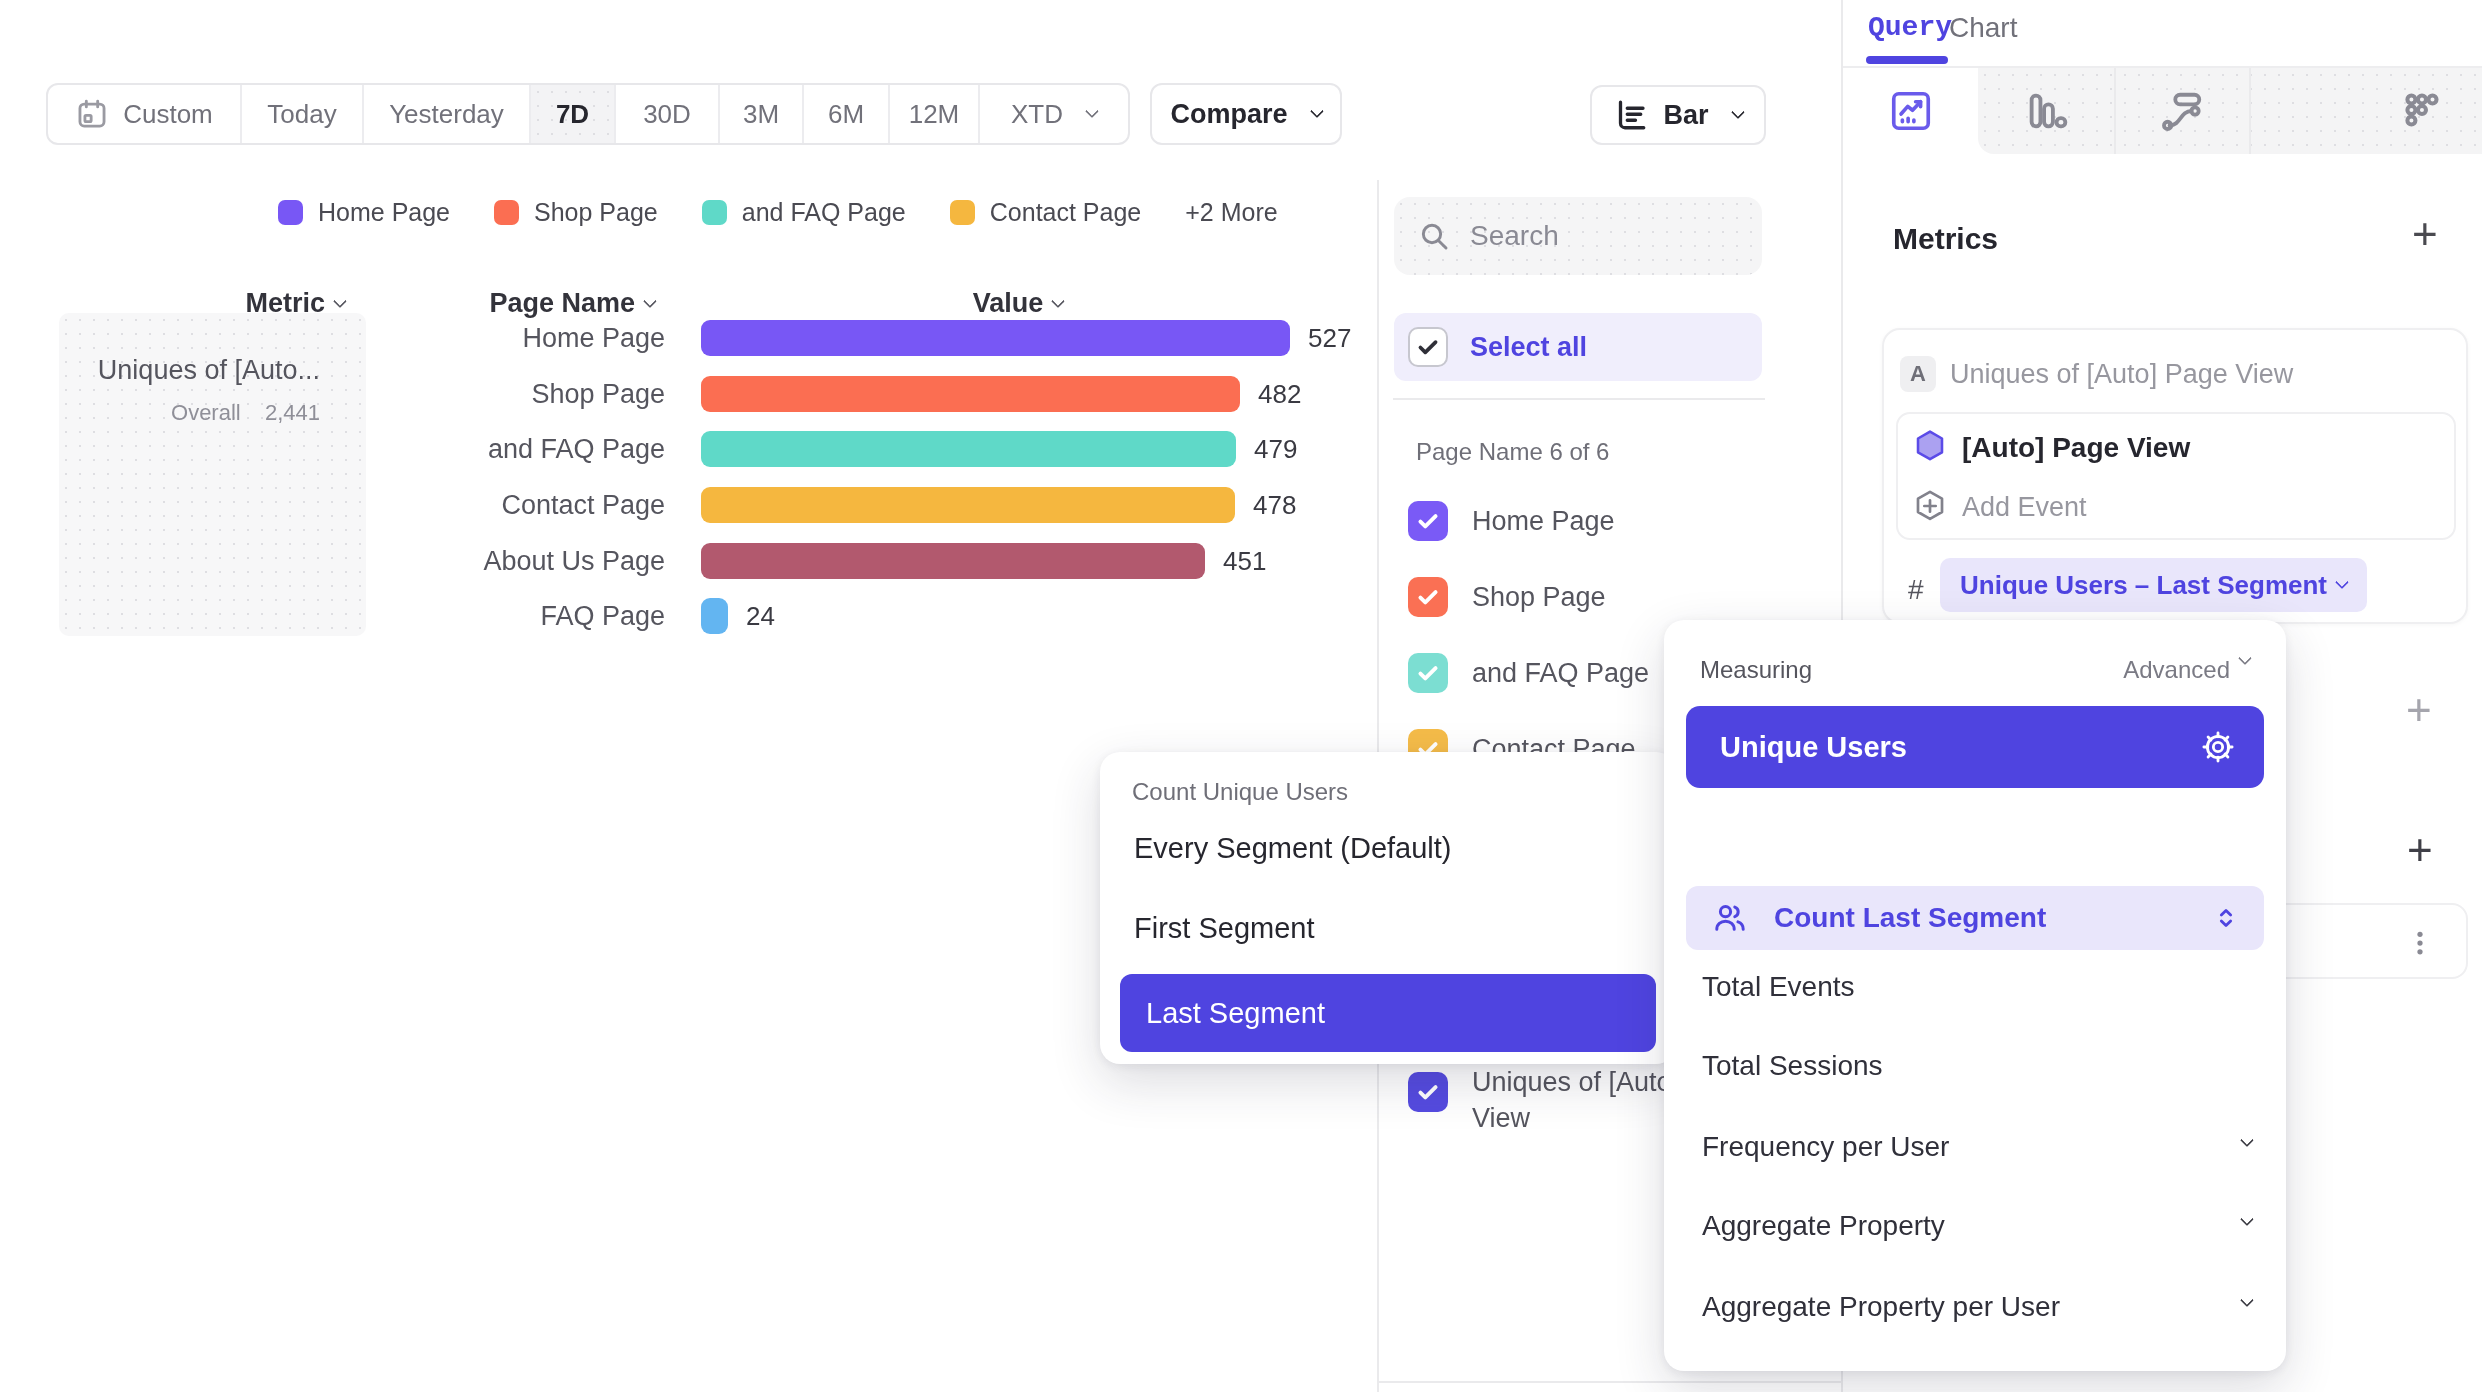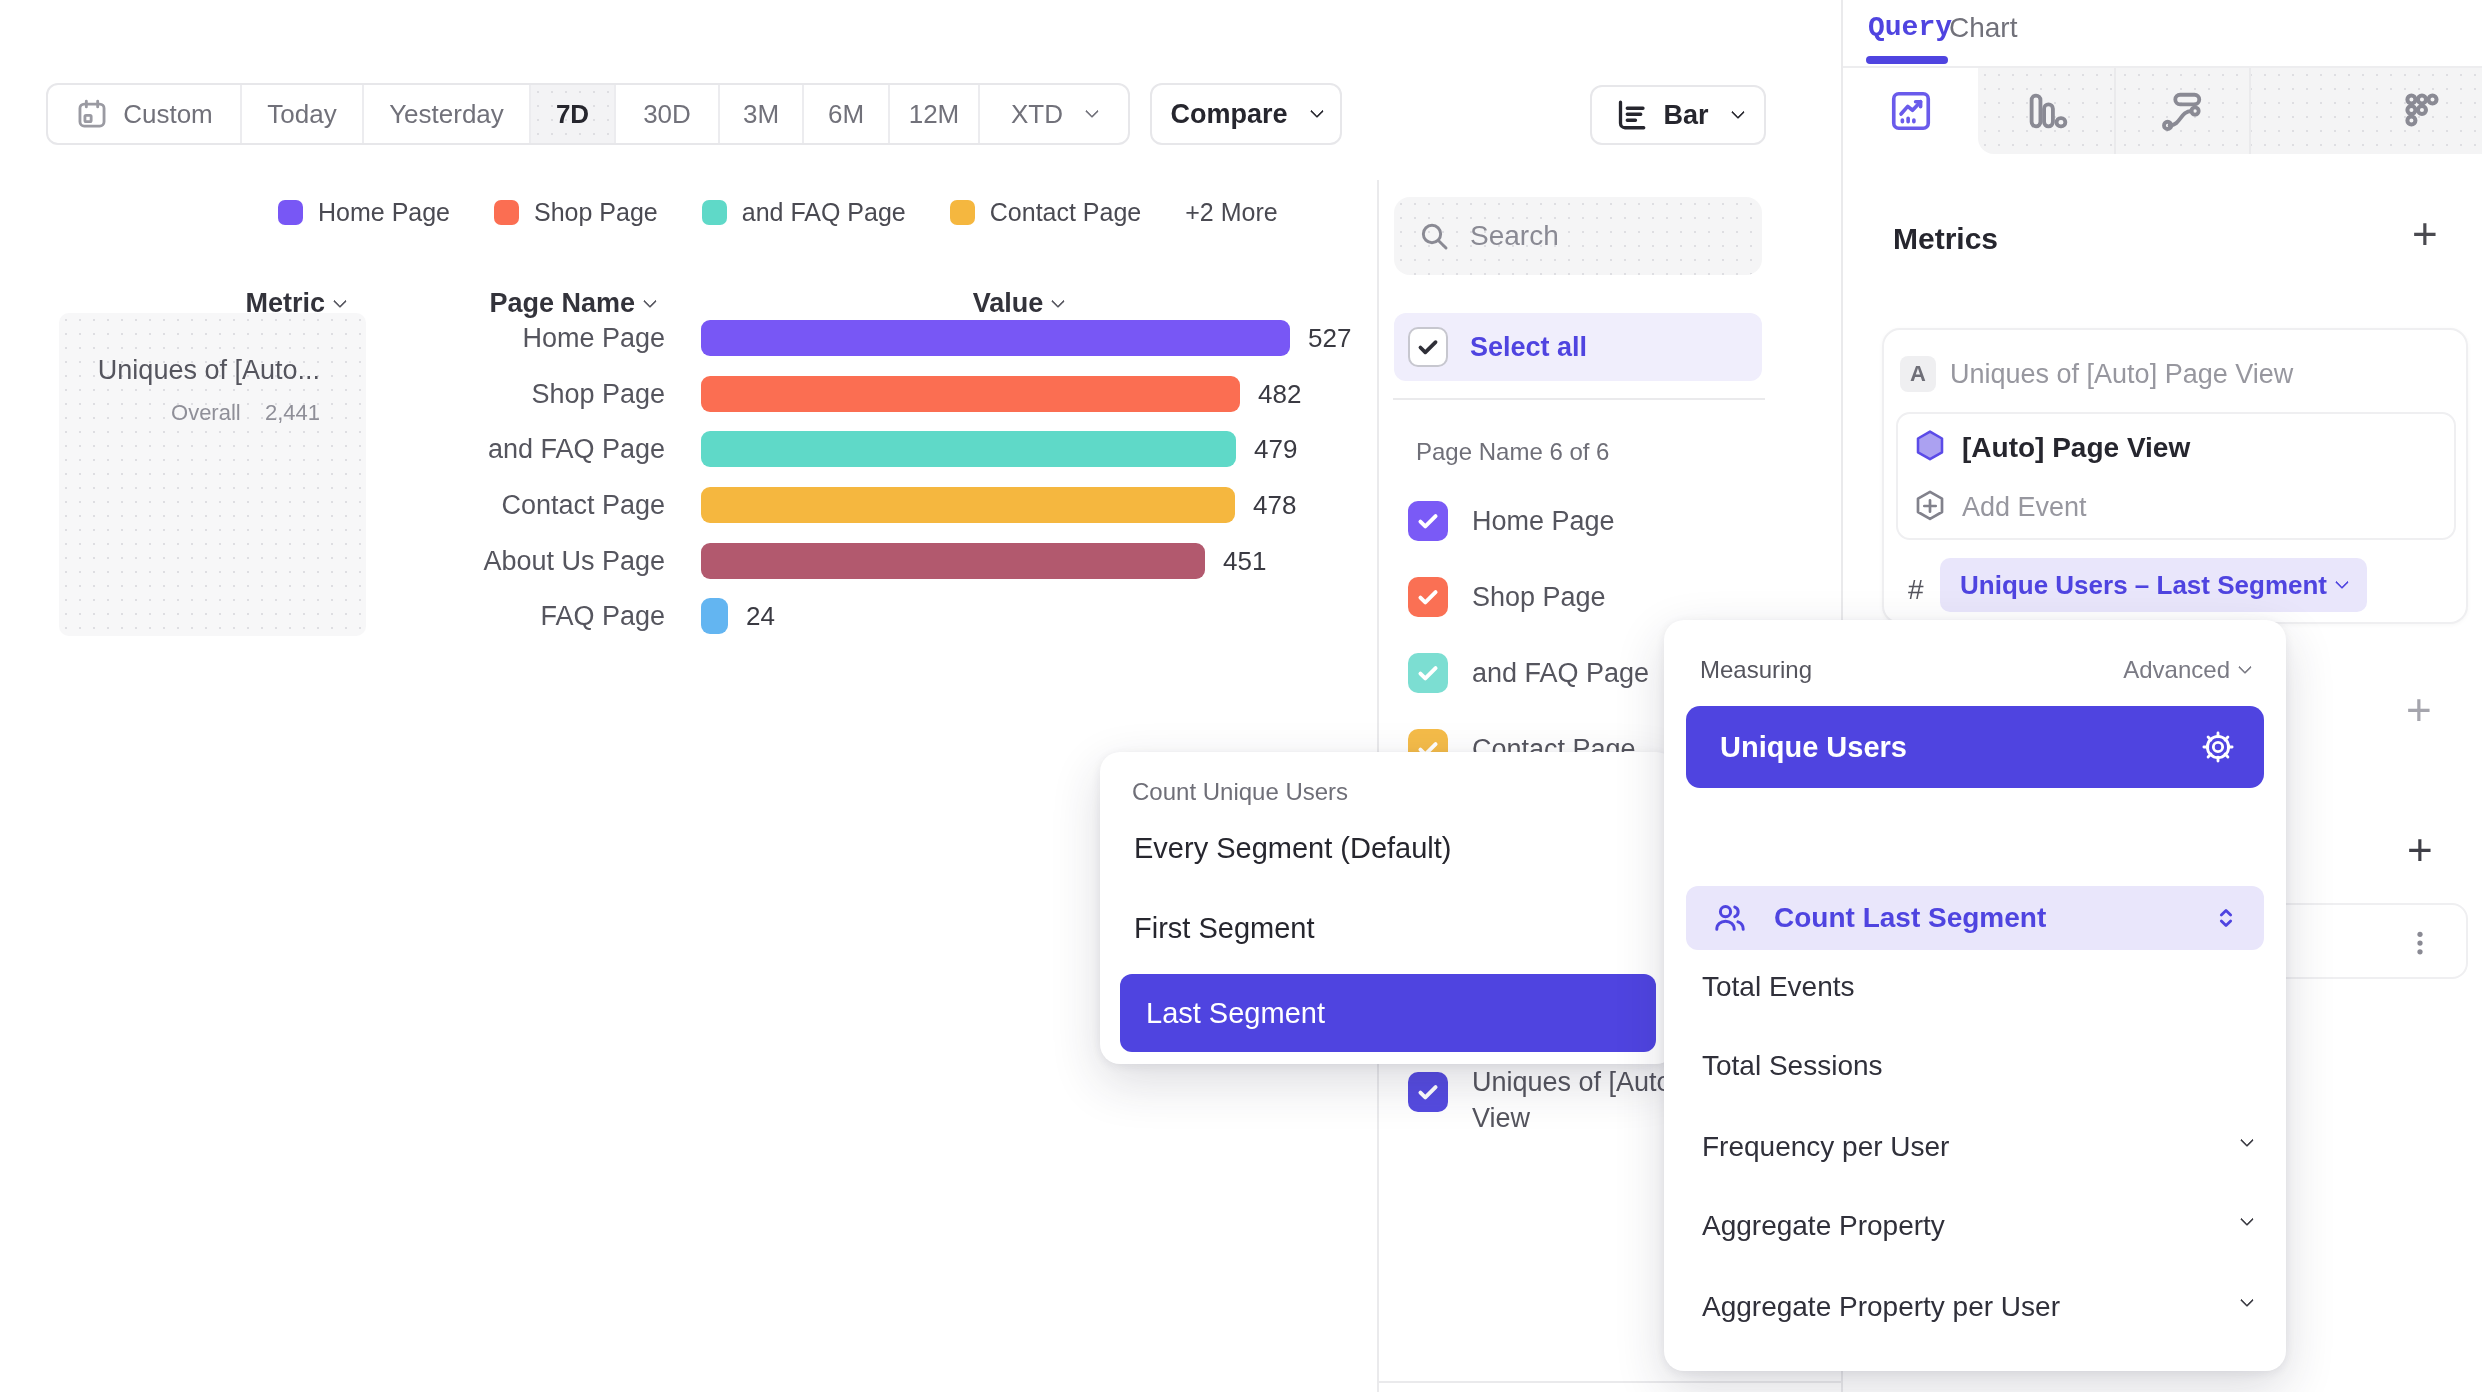--- a/index.html
+++ b/index.html
@@ -66,21 +66,21 @@
     box-shadow:0 18px 50px rgba(40,40,60,.16), 0 2px 10px rgba(40,40,60,.08); }
   .count-pop { left:1100px; top:752px; width:576px; height:312px; z-index:30; }
   .count-pop .title { position:absolute; left:32px; top:26px; font-size:24px; color:#6F6F78; }
   .count-pop .opt { position:absolute; left:34px; font-size:29px; font-weight:500; color:#26262E; }
   .count-pop .sel { position:absolute; left:20px; top:222px; width:536px; height:78px;
     border-radius:12px; display:flex; align-items:center; padding-left:26px;
     font-size:29px; font-weight:400; color:#fff; }
 
   .meas-pop { left:1664px; top:620px; width:622px; height:751px; z-index:40; }
   .meas-pop .hdr-l { position:absolute; left:36px; top:36px; font-size:24px; color:#55555E; }
-  .meas-pop .hdr-r { position:absolute; right:36px; top:36px; font-size:24px; color:#7A7A84; display:flex; align-items:center; }
+  .meas-pop .hdr-r { position:absolute; right:36px; top:36px; font-size:24px; color:#7A7A84; display:flex; align-items:flex-start; }
   .uurow { position:absolute; left:22px; top:86px; width:578px; height:82px; border-radius:14px;
     display:flex; align-items:center; padding:0 28px 0 34px; }
   .uurow .lbl { font-size:29px; font-weight:700; color:#fff; flex:1; }
   .mrow { position:absolute; left:22px; width:578px; height:64px; border-radius:12px;
     display:flex; align-items:center; padding:0 24px 0 26px; gap:26px; font-size:28px; font-weight:500; }
   .mrow .lbl { flex:1; }
   .mrow.plain { top:186px; border:2px solid #E4E4E8; color:#26262E; background:#fff; }
   .mrow.lilac { top:266px; background-color:#E9E6FB; color:#4F44E0; }
   .mopt { position:absolute; left:38px; font-size:28px; font-weight:500; color:#30303A; }
   .mopt-chev { position:absolute; right:34px; color:#3A3A42; }

